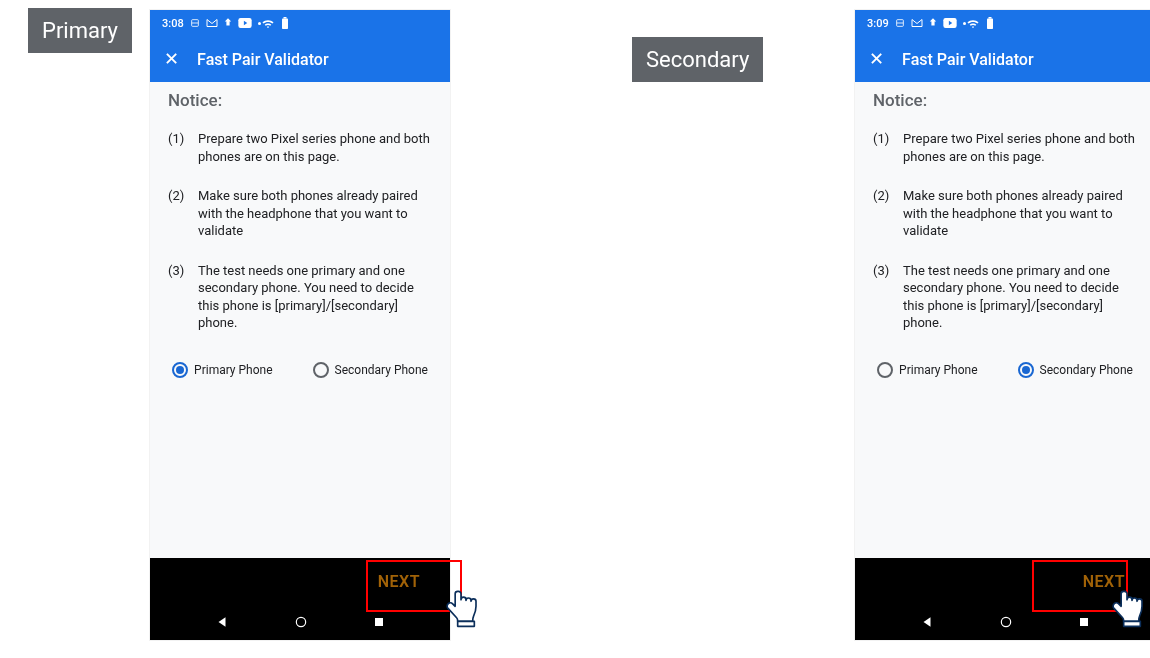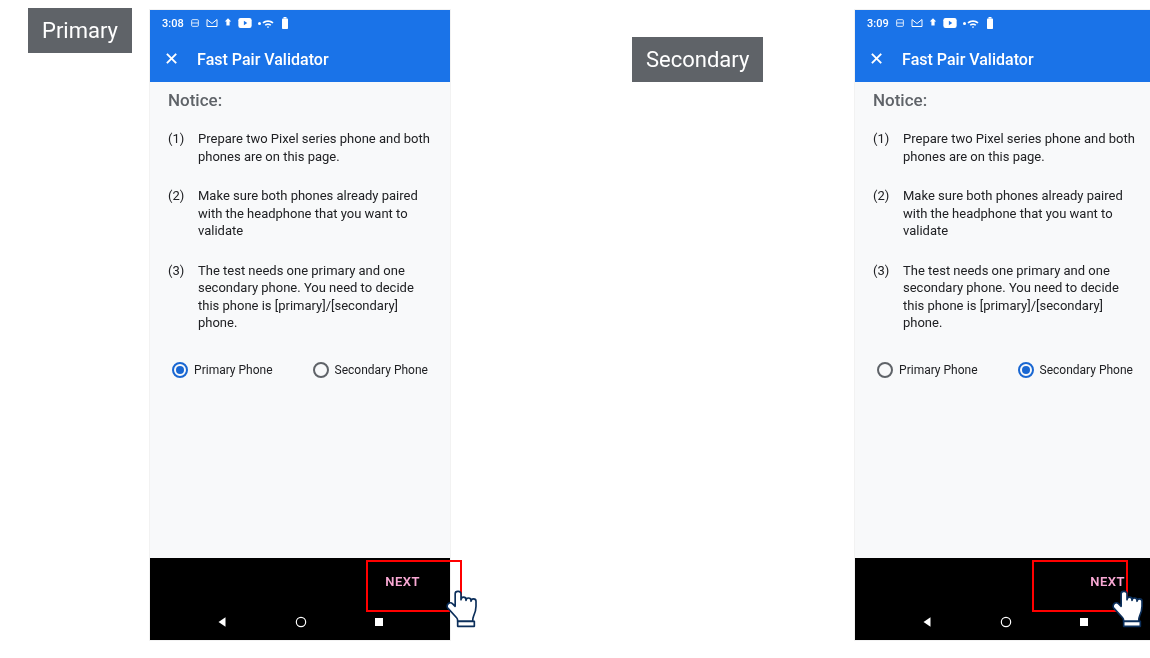--- a/index.html
+++ b/index.html
@@ -101,22 +101,22 @@
   .bottom-area{position:relative;}
   .next-bar{
     background:#000;
     height:46px;
     display:flex;
     justify-content:flex-end;
     align-items:center;
     padding-right:30px;
   }
   .next-btn{
-    color:#f9a8d4;
-    font-size:13px;
+    color:#a16207;
+    font-size:16px;
     font-weight:600;
     letter-spacing:0.5px;
   }
   .nav-bar{
     background:#000;
     height:36px;
     display:flex;
     justify-content:space-evenly;
     align-items:center;
   }

